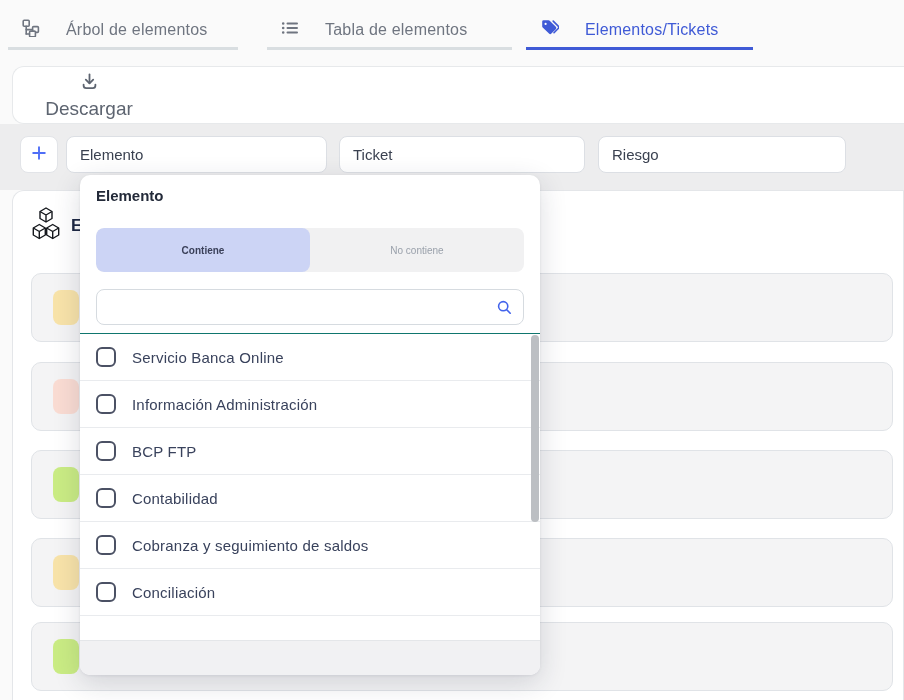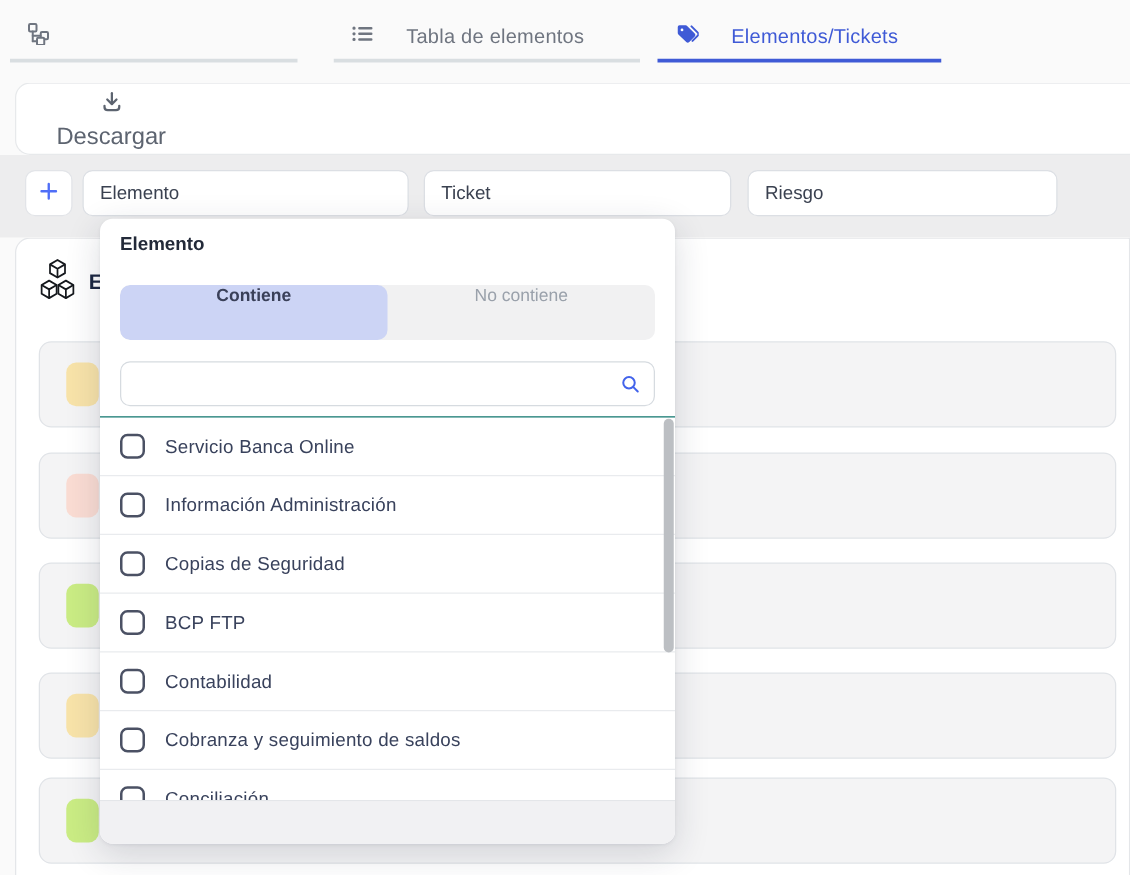--- a/index.html
+++ b/index.html
@@ -47,21 +47,21 @@
   .row-1 { top:82px; }  .row-2 { top:171px; } .row-3 { top:259px; }
   .row-4 { top:347px; } .row-5 { top:431px; }
 
   
   .dropdown { position:absolute; left:80px; top:175px; width:460px; height:500px; background:#fff;
               border-radius:10px; box-shadow:0 8px 28px rgba(30,40,60,.16), 0 1px 3px rgba(30,40,60,.08);
               z-index:10; }
   .dd-title { position:absolute; left:16px; top:12px; font-size:15px; font-weight:600; color:#232a39; }
   .segmented { position:absolute; left:16px; top:53px; width:428px; height:44px; background:#f1f1f2;
                border-radius:8px; display:flex; overflow:hidden; }
-  .segment { flex:1; display:flex; align-items:flex-start; justify-content:center; font-size:14px;
+  .segment { flex:1; display:flex; align-items:center; justify-content:center; font-size:10px;
              color:#9aa1ab; cursor:pointer; background:transparent; border:none;
              font-family:"Liberation Sans", sans-serif; }
   .segment.active { background:#ccd4f5; border-radius:8px; color:#3a4059; font-weight:600; }
   .dd-search { position:absolute; left:16px; top:114px; width:428px; height:36px;
                border:1px solid #d6dbe0; border-radius:8px; background:#fff; }
   .dd-search input { position:absolute; left:10px; top:0; width:385px; height:34px; border:none;
                      outline:none; font-size:14px; color:#333; background:transparent;
                      font-family:"Liberation Sans", sans-serif; }
   .dd-search .search-icon { position:absolute; right:10px; top:9px; }
   .dd-list { position:absolute; left:0; top:158px; width:460px; height:307px; overflow:hidden;
@@ -85,20 +85,21 @@
     <span>
       <svg width="18" height="18" viewBox="0 0 18 18" fill="none" stroke="#6f7580" stroke-width="1.6" stroke-linejoin="round">
         <rect x="1.2" y="1.2" width="6" height="6" rx="1"></rect>
         <path d="M4.2 7.2 V15" stroke-linecap="round"></path>
         <path d="M4.2 10.6 H10.4" stroke-linecap="round"></path>
         <rect x="10.6" y="7.6" width="5.8" height="5.8" rx="1"></rect>
         <path d="M4.2 15 H7.4" stroke-linecap="round"></path>
         <rect x="7.6" y="12.1" width="5.8" height="5.8" rx="1" fill="#fafafa"></rect>
       </svg>
     </span>
+    <span class="tab-label">Árbol de elementos</span>
   </div>
 
   <div class="tab" style="left:267px; width:245px;">
     <span>
       <svg width="18" height="18" viewBox="0 0 18 18" fill="none" stroke="#6f7580" stroke-width="2" stroke-linecap="round">
         <path d="M2.2 4.5 h0.01 M2.2 9 h0.01 M2.2 13.5 h0.01" stroke-width="2.6"></path>
         <path d="M6.5 4.5 H16 M6.5 9 H16 M6.5 13.5 H16"></path>
       </svg>
     </span>
     <span class="tab-label">Tabla de elementos</span>
@@ -211,24 +212,20 @@
       <div class="dd-item">
         <span class="checkbox"></span>
         <span class="dd-item-label">Servicio Banca Online</span>
       </div>
       <div class="dd-item">
         <span class="checkbox"></span>
         <span class="dd-item-label">Información Administración</span>
       </div>
       <div class="dd-item">
         <span class="checkbox"></span>
-        <span class="dd-item-label">Copias de Seguridad</span>
-      </div>
-      <div class="dd-item">
-        <span class="checkbox"></span>
         <span class="dd-item-label">BCP FTP</span>
       </div>
       <div class="dd-item">
         <span class="checkbox"></span>
         <span class="dd-item-label">Contabilidad</span>
       </div>
       <div class="dd-item">
         <span class="checkbox"></span>
         <span class="dd-item-label">Cobranza y seguimiento de saldos</span>
       </div>

